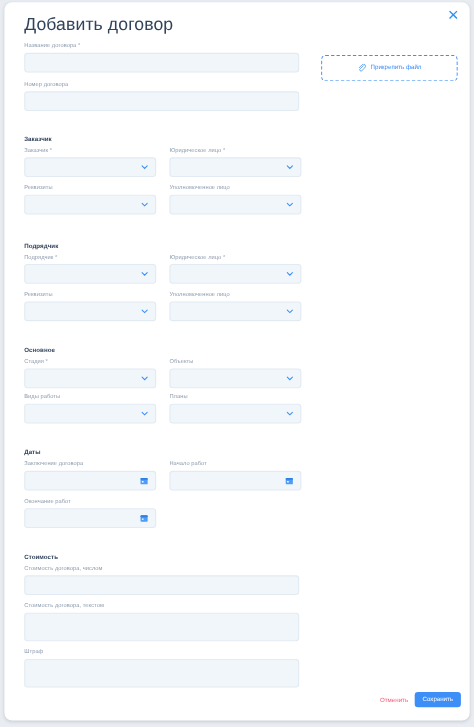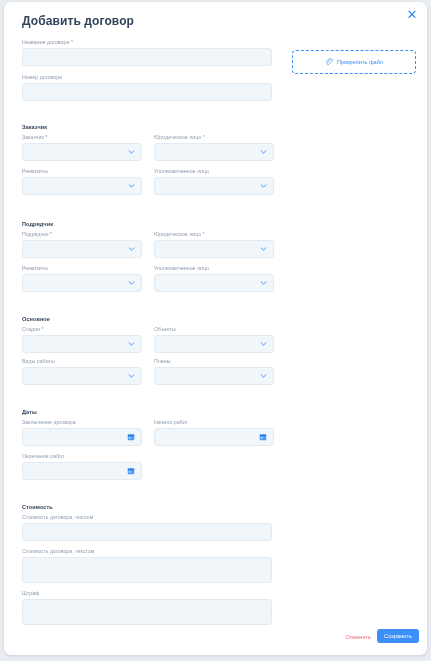--- a/index.html
+++ b/index.html
@@ -21,21 +21,21 @@
   .close-btn{
     position:absolute;right:8px;top:6px;
     width:14px;height:14px;
     line-height:14px;text-align:center;
     color:#2f8ff5;font-size:13px;
     cursor:pointer;user-select:none;
     font-family:"DejaVu Sans", sans-serif;
   }
   .title{
     position:absolute;left:18px;top:12px;
-    font-size:12px;font-weight:bold;
+    font-size:16px;font-weight:normal;
     color:#31435b;letter-spacing:.1px;
   }
 
   .lbl{
     font-size:5.2px;color:#8e9cae;
     letter-spacing:.05px;
     margin-bottom:3px;white-space:nowrap;
   }
   .section-title{
     font-size:5.6px;color:#31435b;font-weight:bold;

